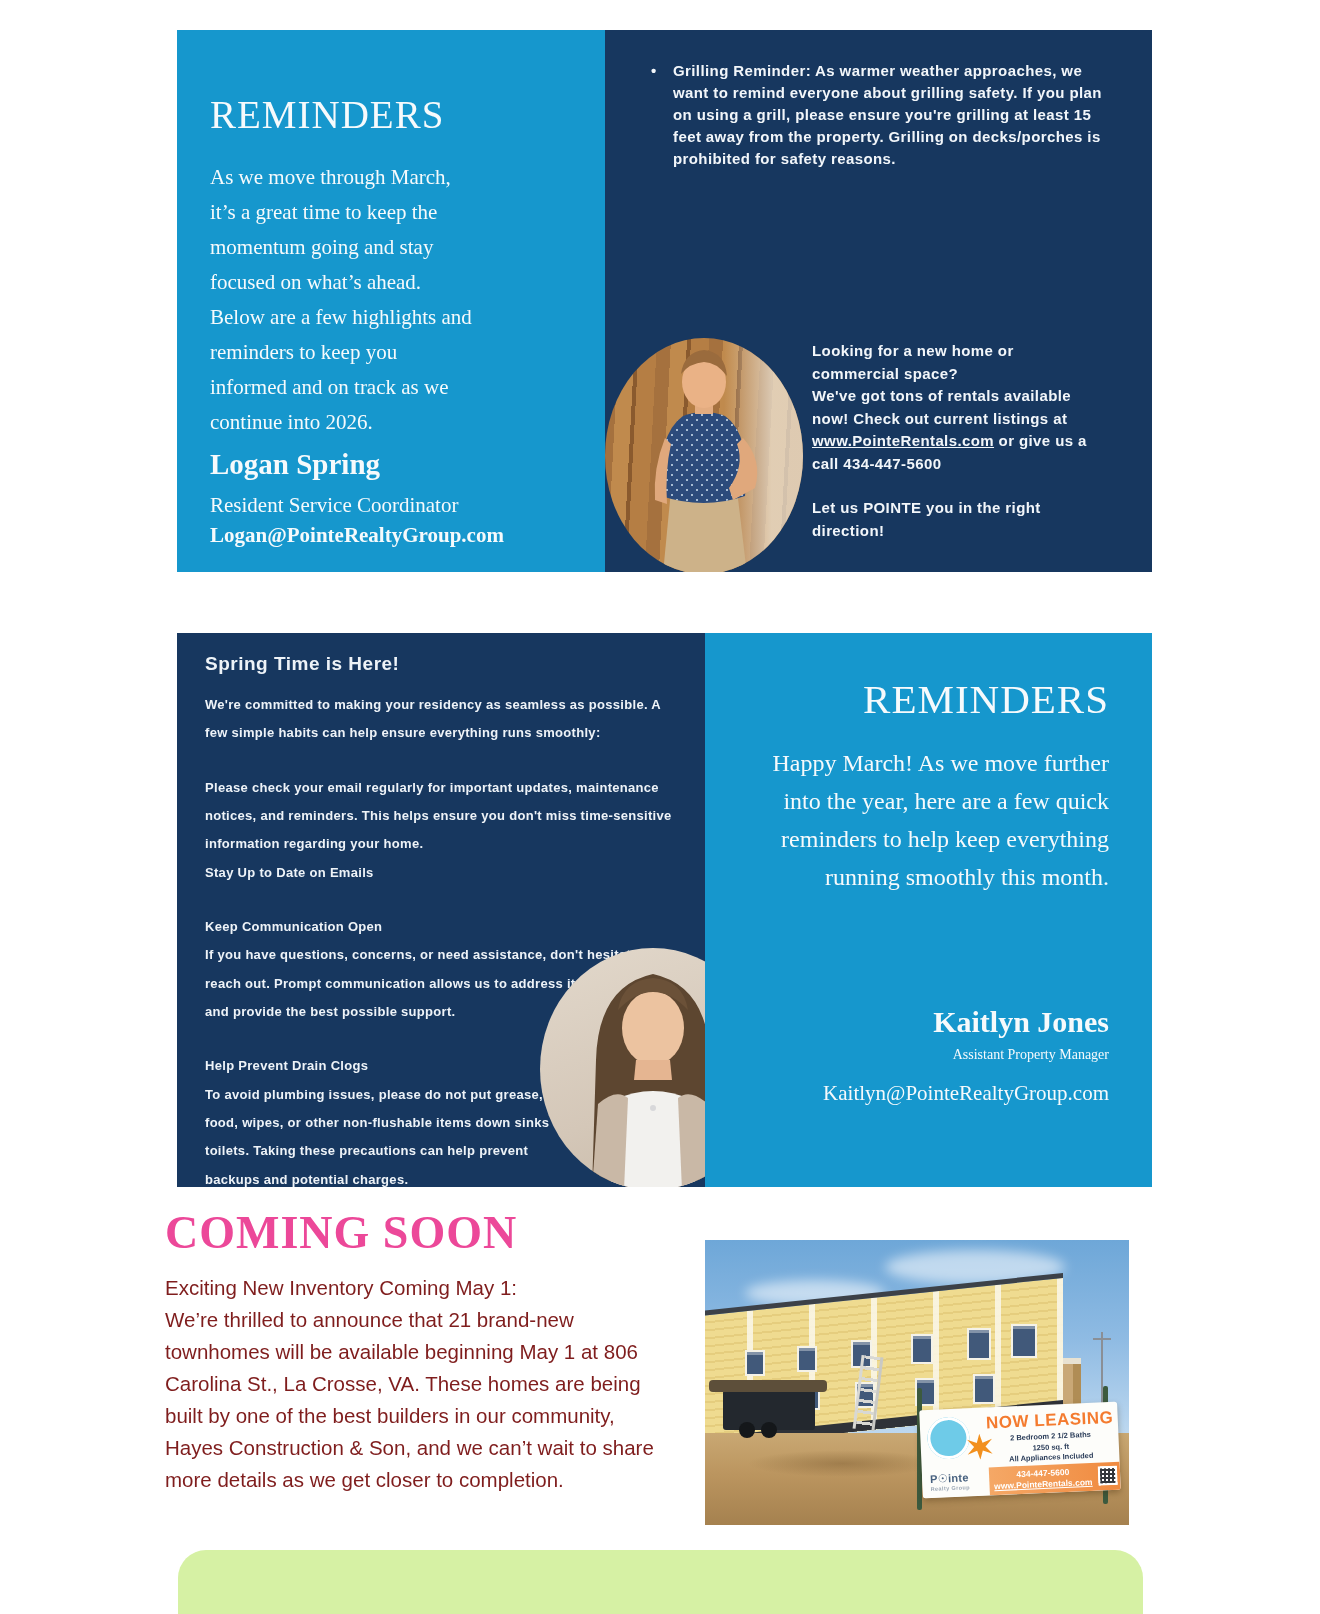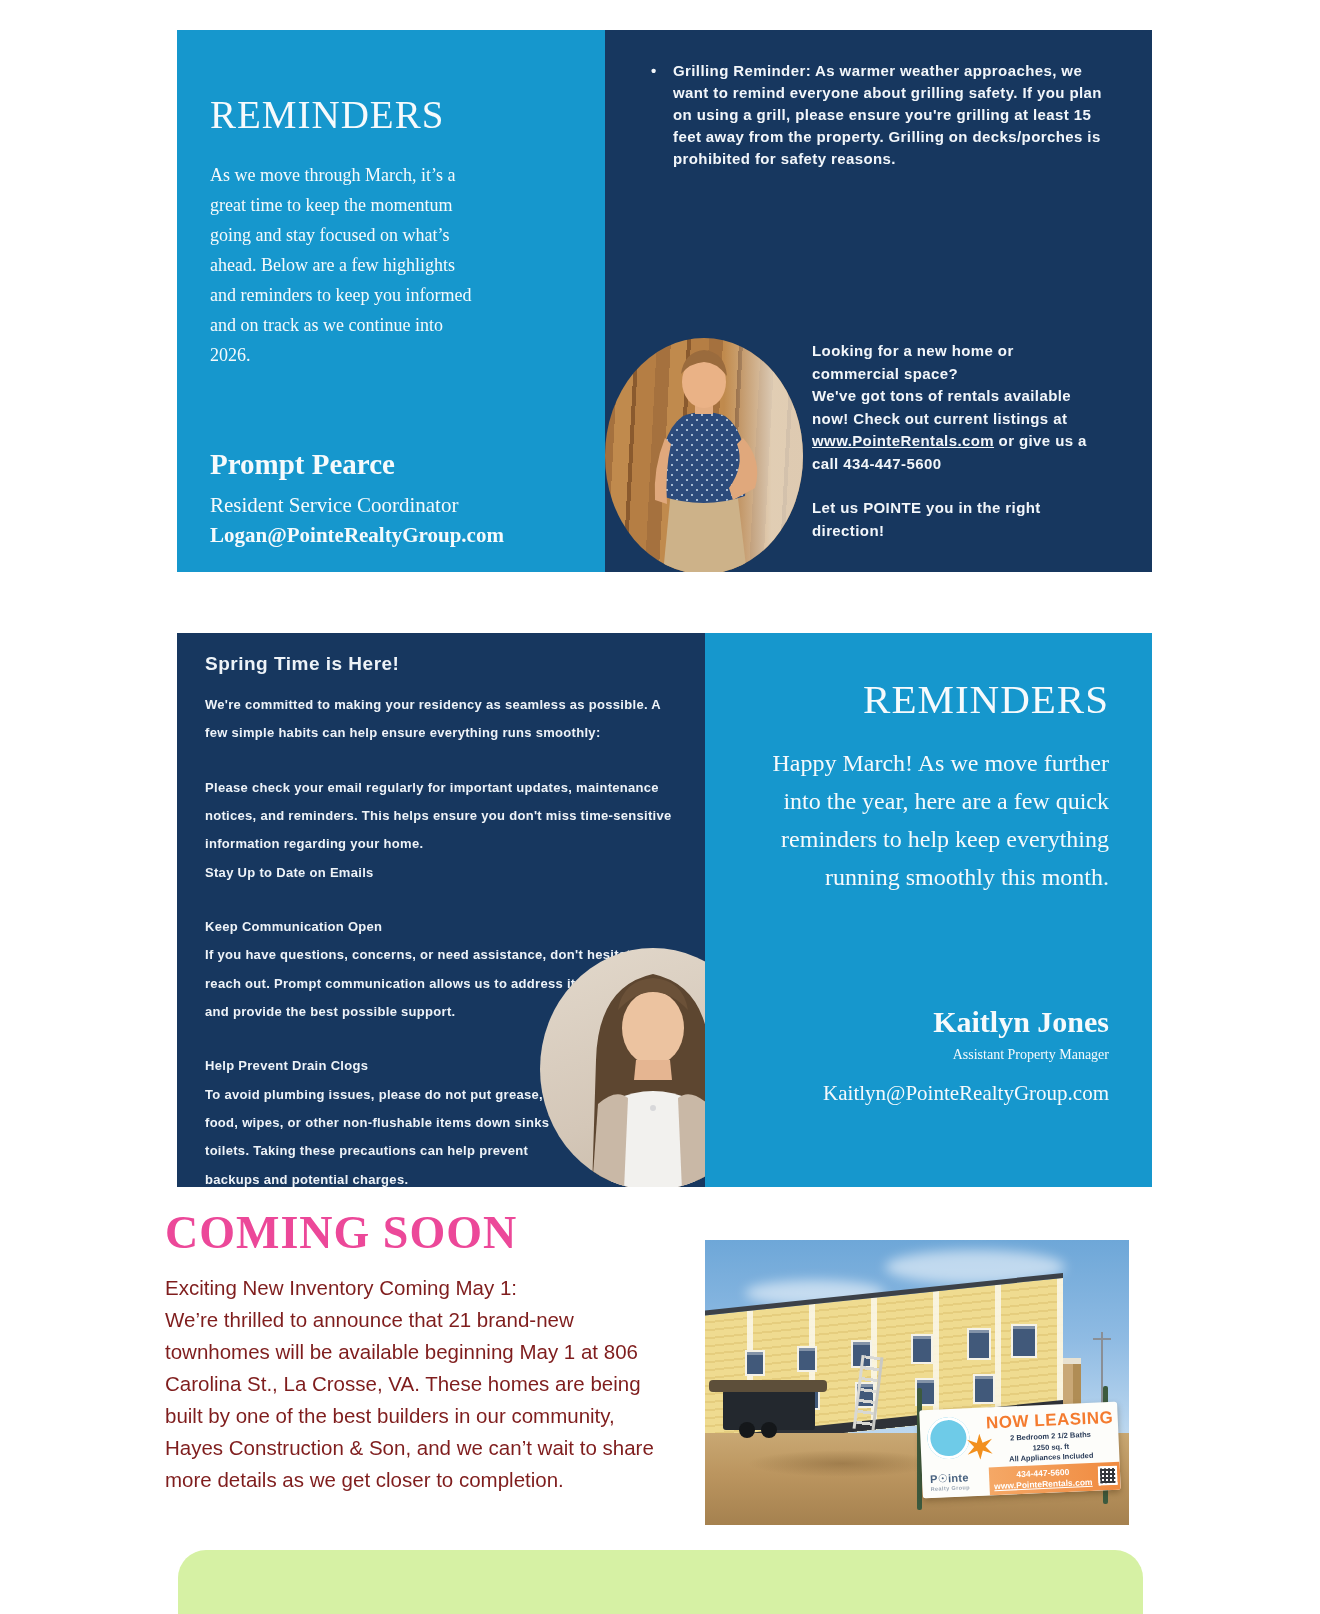--- a/index.html
+++ b/index.html
@@ -3,21 +3,21 @@
 <meta charset="utf-8">
 <style>
   html,body{margin:0;padding:0;background:#ffffff;}
   .page{position:relative;width:1320px;height:1614px;background:#ffffff;overflow:hidden;
         font-family:"Liberation Sans","DejaVu Sans",sans-serif;}
   .serif{font-family:"Liberation Serif","DejaVu Serif",serif;}
 
   
   .s1-left{position:absolute;left:177px;top:30px;width:428px;height:542px;background:#1697cd;color:#f6fafc;overflow:hidden;}
   .s1-title{position:absolute;left:33px;top:62px;font-size:39px;font-weight:500;letter-spacing:1px;}
-  .s1-body{position:absolute;left:33px;top:130px;width:262px;font-size:18px;line-height:1.67;}
+  .s1-body{position:absolute;left:33px;top:130px;width:262px;font-size:21px;line-height:1.67;}
   .s1-name{position:absolute;left:33px;top:418px;font-size:29px;font-weight:700;}
   .s1-role{position:absolute;left:33px;top:463px;font-size:21px;font-weight:400;}
   .s1-email{position:absolute;left:33px;top:493px;font-size:21px;font-weight:700;}
 
   .s1-right{position:absolute;left:605px;top:30px;width:547px;height:542px;background:#17375f;color:#f2f6fa;overflow:hidden;}
   .bullets{position:absolute;left:46px;top:30px;width:460px;}
   .bullet{position:relative;padding-left:22px;font-size:15px;font-weight:700;letter-spacing:.4px;line-height:1.47;margin-bottom:22px;}
   .bullet::before{content:"•";position:absolute;left:0;top:0;font-size:15px;}
   .promo{position:absolute;left:207px;top:310px;width:288px;font-size:15px;font-weight:700;letter-spacing:.4px;line-height:1.5;}
   .promo p{margin:0 0 22px 0;}
@@ -104,21 +104,21 @@
   .green-box{position:absolute;left:178px;top:1550px;width:965px;height:90px;background:#d6f1a4;border-radius:28px 28px 0 0;}
 </style>
 </head>
 <body>
 
 <div class="page">
 
   <div class="s1-left">
     <div class="s1-title serif">REMINDERS</div>
     <div class="s1-body serif">As we move through March, it’s a great time to keep the momentum going and stay focused on what’s ahead. Below are a few highlights and reminders to keep you informed and on track as we continue into 2026.</div>
-    <div class="s1-name serif">Prompt Pearce</div>
+    <div class="s1-name serif">Logan Spring</div>
     <div class="s1-role serif">Resident Service Coordinator</div>
     <div class="s1-email serif">Logan@PointeRealtyGroup.com</div>
   </div>
 
   <div class="s1-right">
     <div class="bullets">
       <div class="bullet">Grilling Reminder: As warmer weather approaches, we want to remind everyone about grilling safety. If you plan on using a grill, please ensure you're grilling at least 15 feet away from the property. Grilling on decks/porches is prohibited for safety reasons.</div>
     </div>
 
     <div class="logan-photo">

